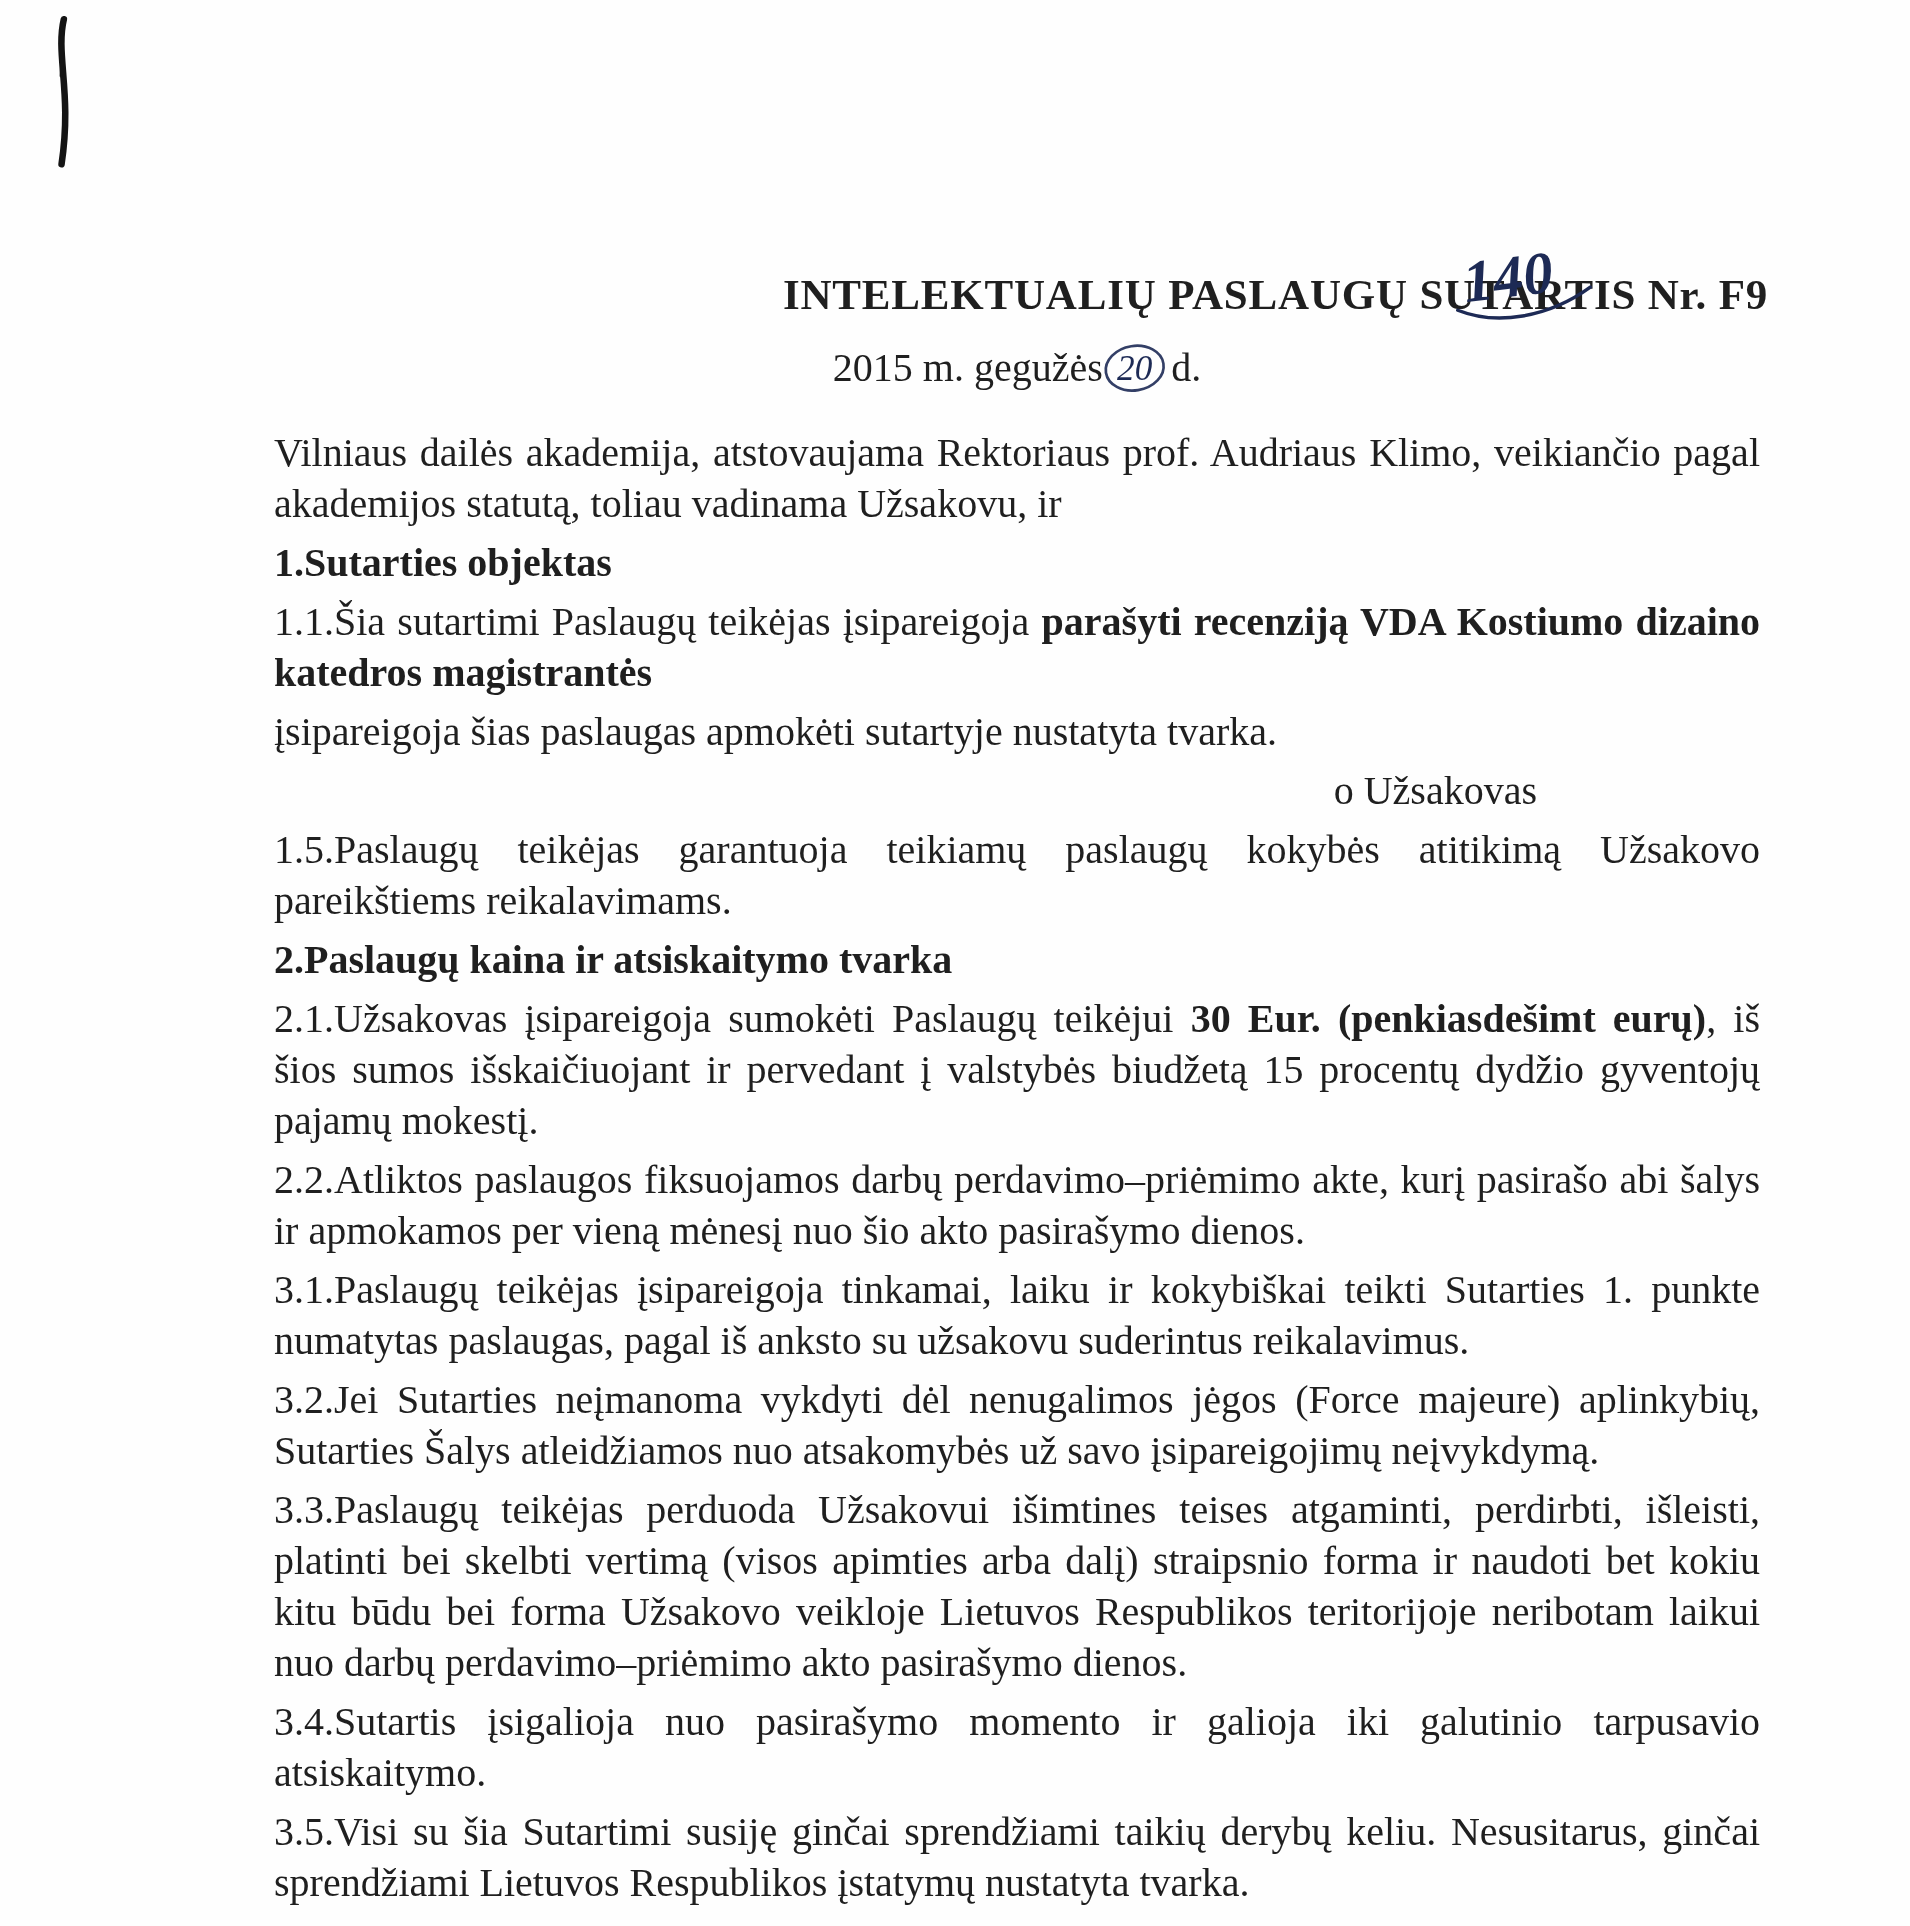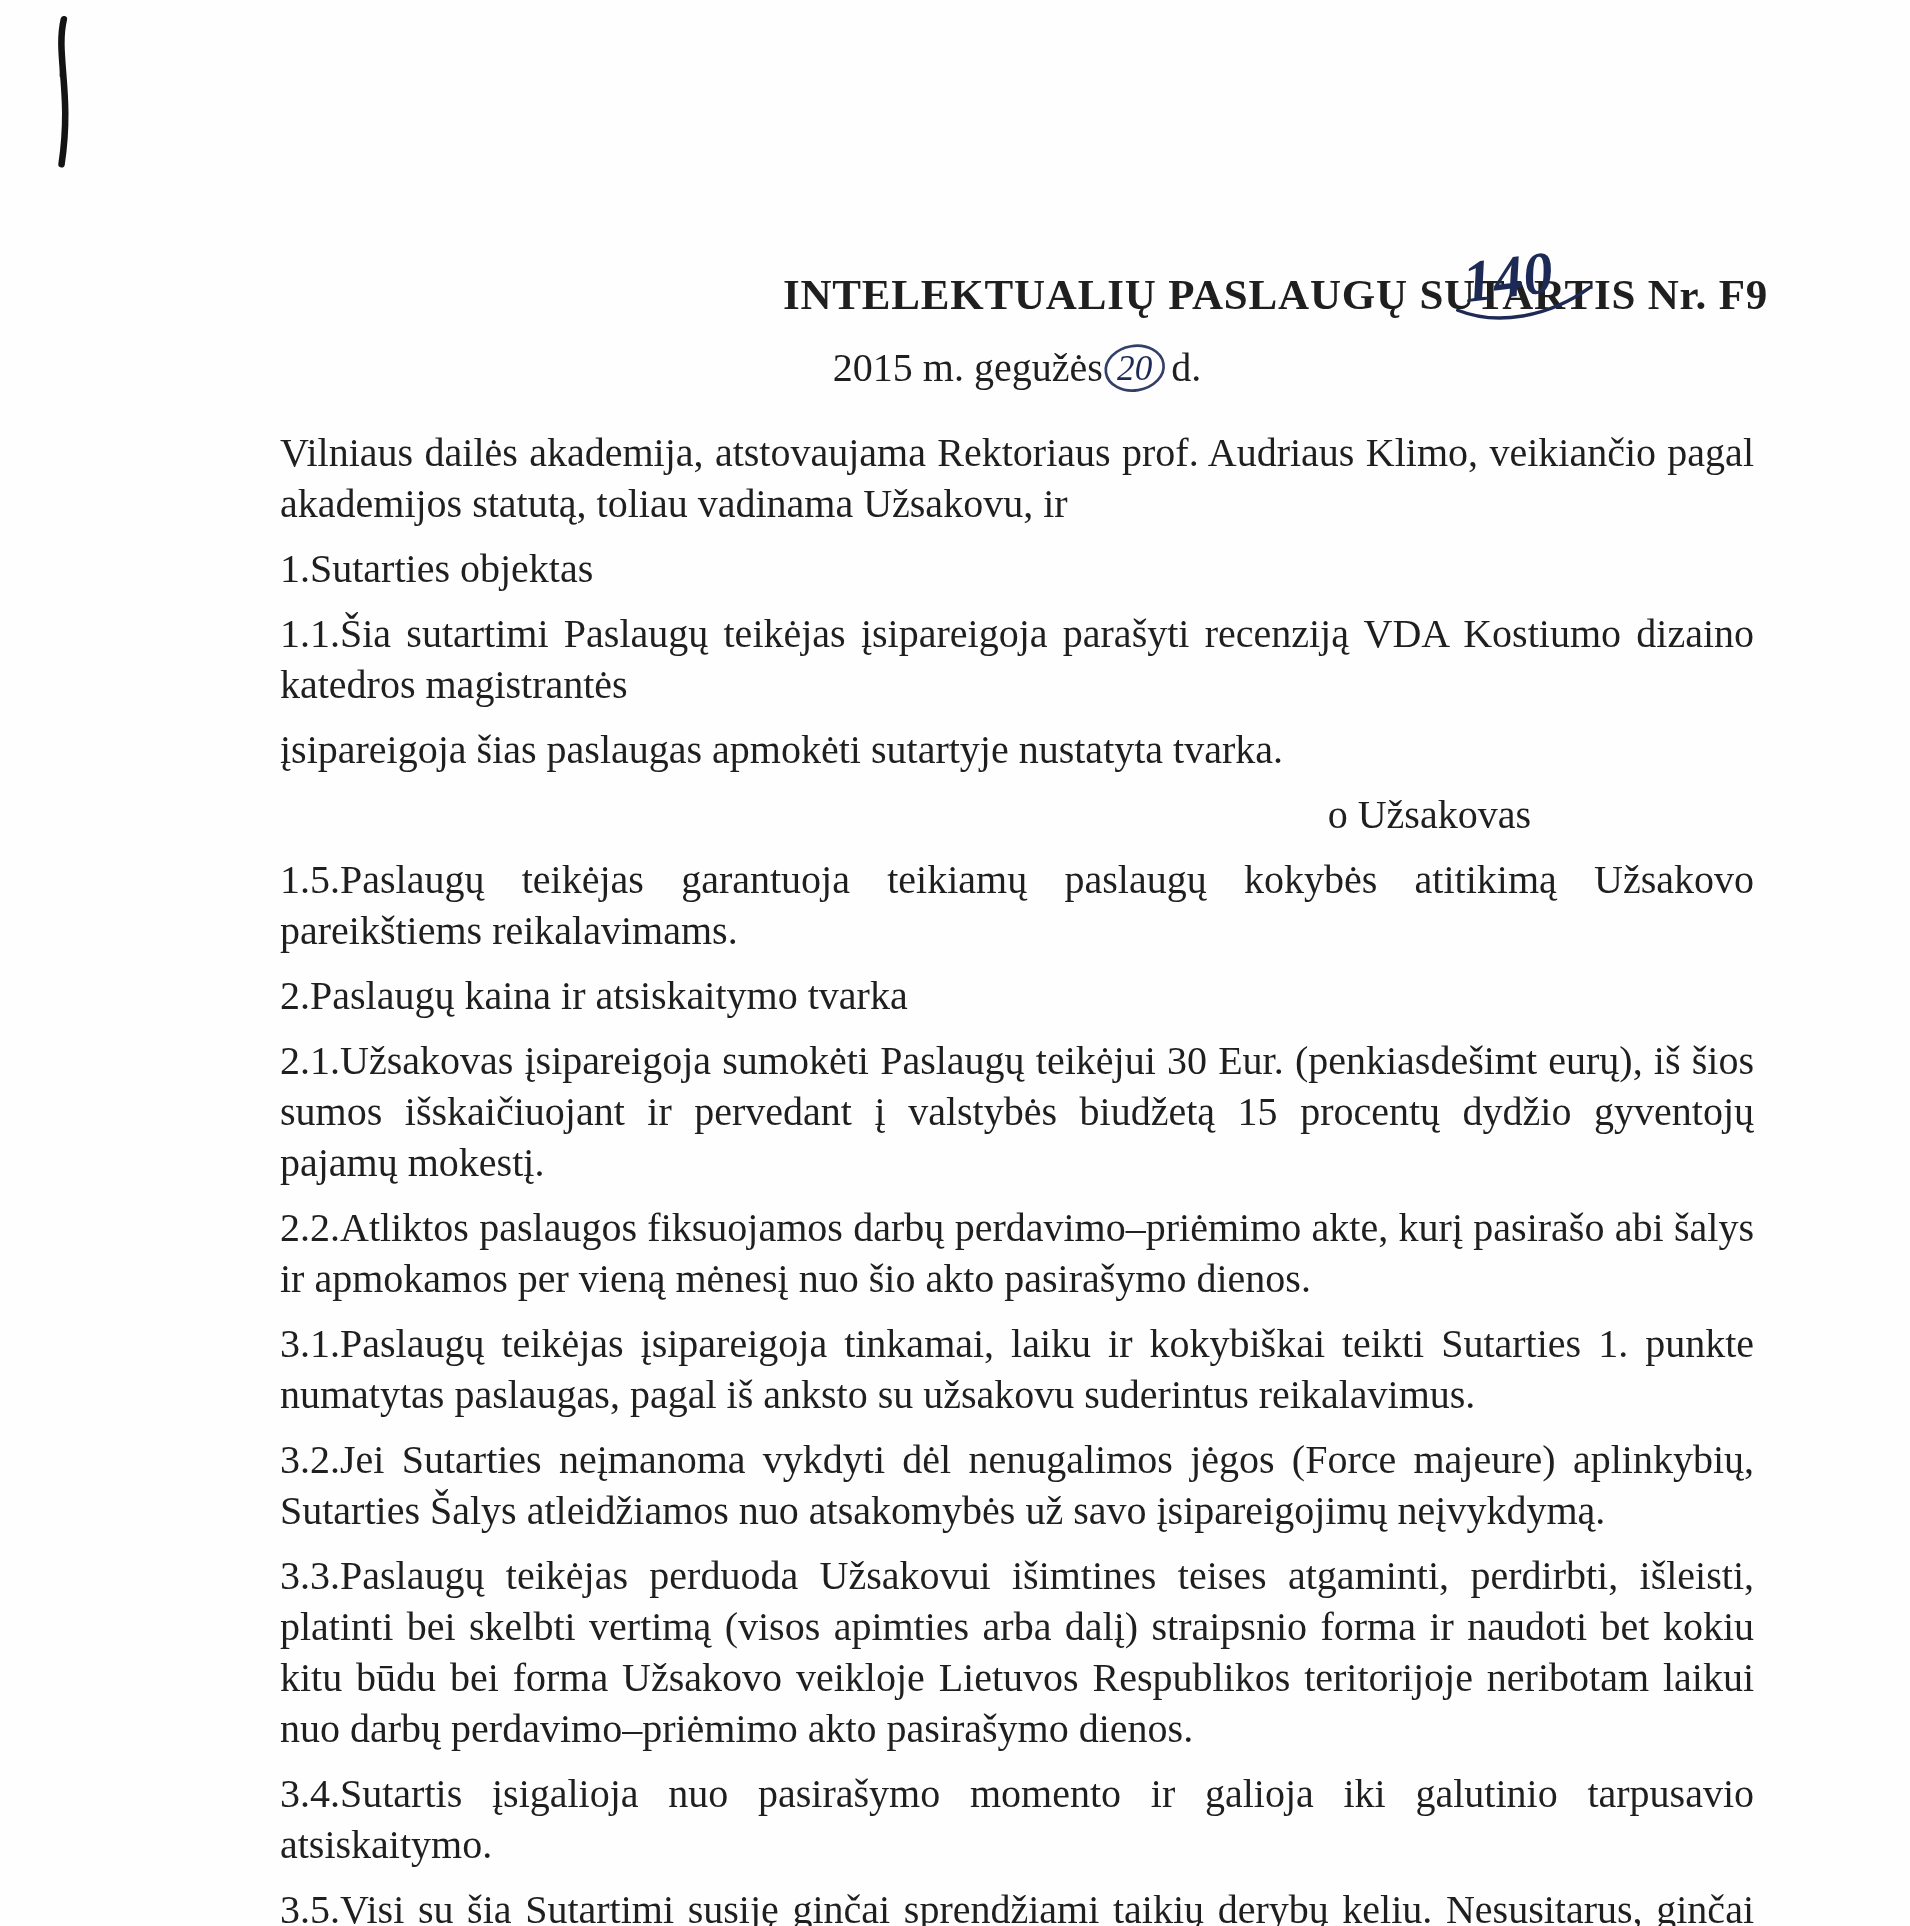--- a/index.html
+++ b/index.html
@@ -59,22 +59,22 @@
   }
   .hand-day {
     display: inline-block;
     width: 67px;
     height: 58px;
     vertical-align: -15.4px;
     margin: 0 -7px 0 -11.6px;
   }
 
   .paragraphs { margin-top: 31px; }
-  .para { margin: 14px; }
-  .bold { font-weight: normal; }
+  .para { margin: 8px; }
+  .bold { font-weight: bold; }
   .right-inset {
     text-align: right;
     padding-right: 223px;
   }
 
   .sig-section {
     position: absolute;
     left: 397px;
     top: 1924px;
     width: 1310px;

